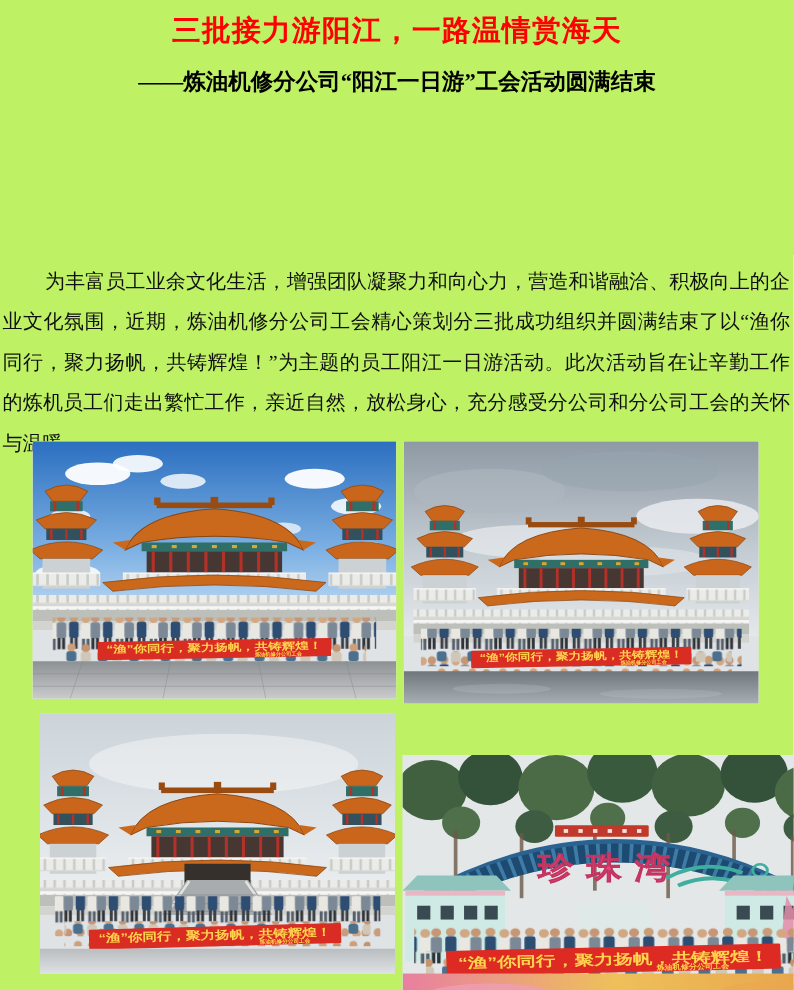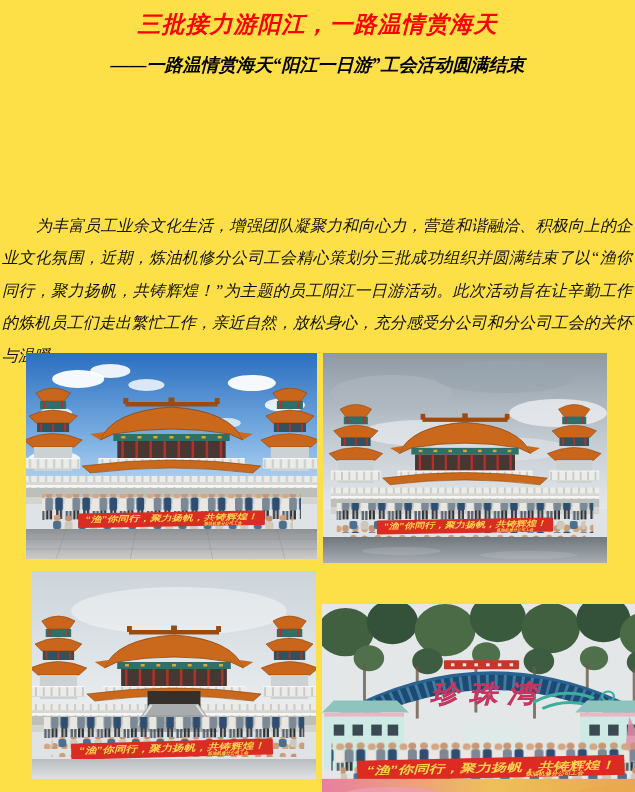--- a/index.html
+++ b/index.html
@@ -1,17 +1,17 @@
 <!DOCTYPE html>
 <html><head>
 <meta charset="utf-8">
 <style>
   html,body{margin:0;padding:0;background:#fff;}
-  .page{position:relative;width:635px;height:792px;background:#fde047;overflow:hidden;
-        font-family:"Liberation Serif",serif;color:#000;font-style:italic;}
+  .page{position:relative;width:635px;height:792px;background:#bef264;overflow:hidden;
+        font-family:"Liberation Serif",serif;color:#000;}
   .title{position:absolute;top:9px;left:0;width:635px;text-align:center;
          font-family:"Liberation Sans",sans-serif;font-weight:bold;font-size:23px;
          color:#ff0000;letter-spacing:1px;line-height:30px;}
   .subtitle{position:absolute;top:53px;left:0;width:635px;text-align:center;
             font-weight:bold;font-size:18px;color:#000;line-height:25px;}
   .byline{position:absolute;top:133px;left:3px;font-weight:bold;font-size:16px;
           text-decoration:underline;text-underline-offset:3px;line-height:21px;}
   .bodytext{position:absolute;top:194px;left:2px;width:630px;font-size:16px;
             line-height:32.4px;text-align:justify;text-indent:34px;color:#101010;}
   .photo{position:absolute;overflow:hidden;background:#dfe3e6;}
@@ -132,21 +132,21 @@
       <rect x="0" y="117" width="290" height="12" fill="url(#baluster)"></rect>
       <rect x="0" y="129" width="290" height="9" fill="#bcbfba"></rect>
       <rect x="0" y="138" width="290" height="7" fill="#d3d4d0"></rect>
     </g>
   </defs>
 </svg>
 
 <div class="page">
 
   <div class="title">三批接力游阳江，一路温情赏海天</div>
-  <div class="subtitle">——一路温情赏海天“阳江一日游”工会活动圆满结束</div>
+  <div class="subtitle">——炼油机修分公司“阳江一日游”工会活动圆满结束</div>
   <p class="bodytext">为丰富员工业余文化生活，增强团队凝聚力和向心力，营造和谐融洽、积极向上的企业文化氛围，近期，炼油机修分公司工会精心策划分三批成功组织并圆满结束了以“渔你同行，聚力扬帆，共铸辉煌！”为主题的员工阳江一日游活动。此次活动旨在让辛勤工作的炼机员工们走出繁忙工作，亲近自然，放松身心，充分感受分公司和分公司工会的关怀与温暖。</p>
 
   <div class="photo photo1" role="img" aria-label="员工在寺庙广场前拉横幅合影（蓝天白云）">
     <svg viewBox="0 0 290 206" preserveAspectRatio="none">
       <rect width="290" height="148" fill="url(#skyBlue)"></rect>
       <g fill="#ffffff">
         <ellipse cx="52" cy="26" rx="26" ry="9" opacity="0.95"></ellipse>
           <ellipse cx="84" cy="18" rx="20" ry="7" opacity="0.9"></ellipse>
         <ellipse cx="120" cy="32" rx="18" ry="6" opacity="0.8"></ellipse>
           <ellipse cx="225" cy="30" rx="24" ry="8" opacity="0.95"></ellipse>

